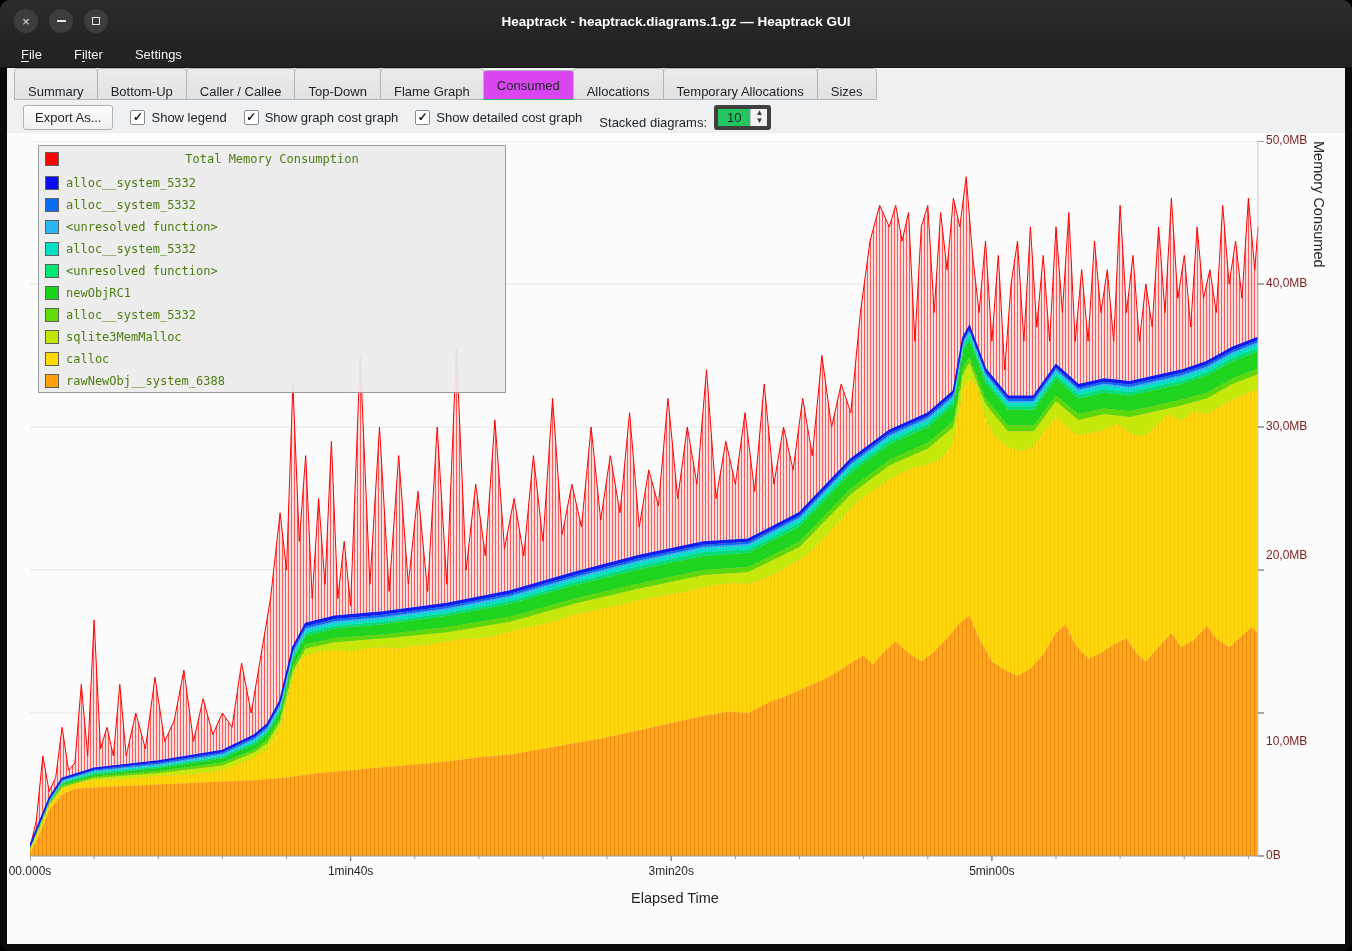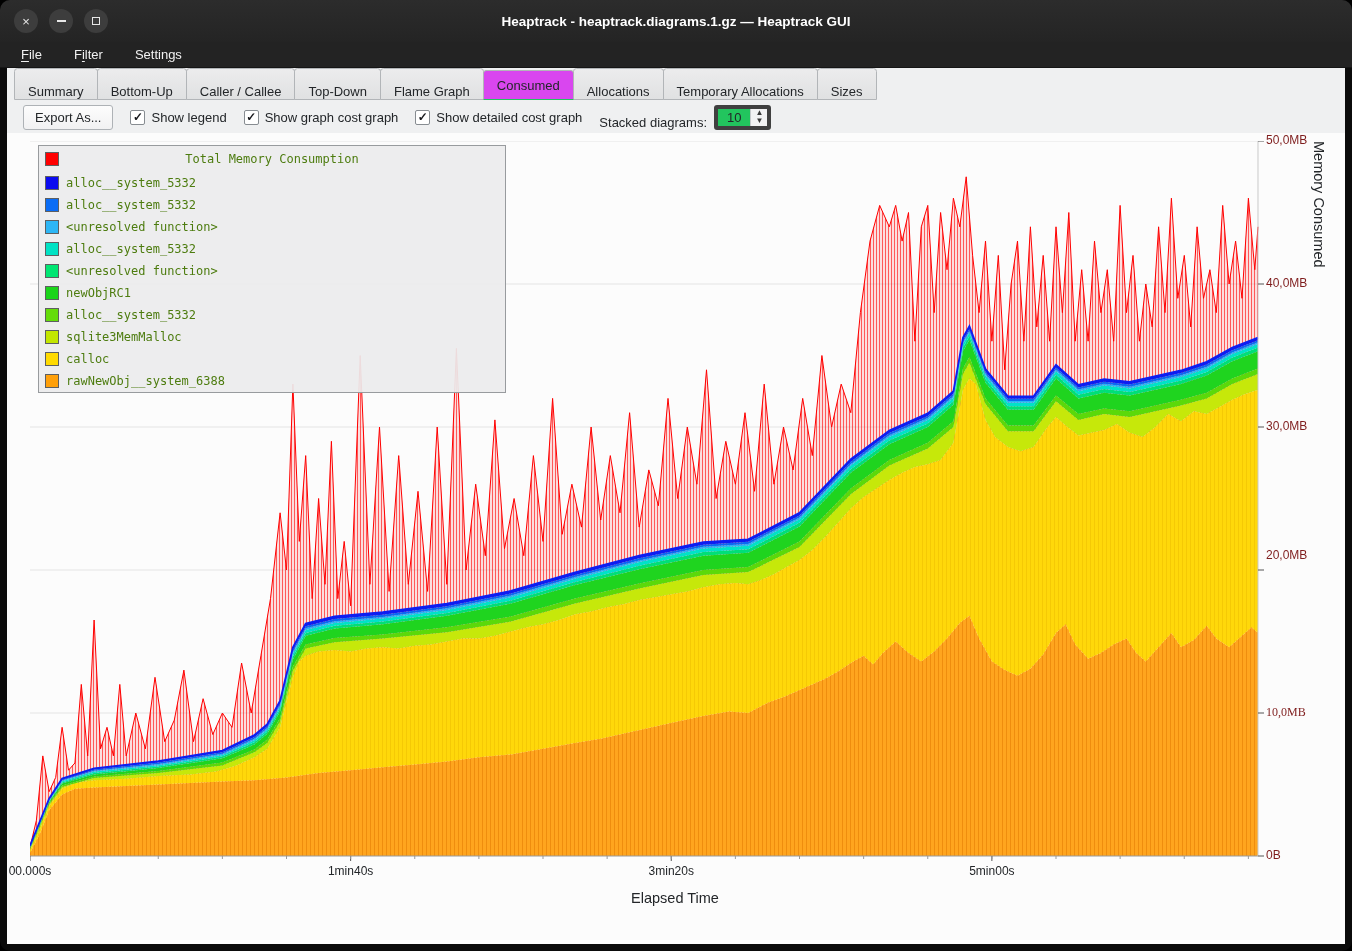--- a/index.html
+++ b/index.html
@@ -168,21 +168,21 @@
           <line x1="897.7545691906005" y1="715" x2="897.7545691906005" y2="718" stroke="#999"></line>
           <line x1="961.8798955613578" y1="715" x2="961.8798955613578" y2="718" stroke="#999"></line>
           <line x1="1026.0052219321149" y1="715" x2="1026.0052219321149" y2="718" stroke="#999"></line>
           <line x1="1090.130548302872" y1="715" x2="1090.130548302872" y2="718" stroke="#999"></line>
           <line x1="1154.2558746736293" y1="715" x2="1154.2558746736293" y2="718" stroke="#999"></line>
           <line x1="1218.3812010443864" y1="715" x2="1218.3812010443864" y2="718" stroke="#999"></line>
         </svg>
 
       <div id="y-labels">
           <div class="ytick" style="top: 715px;">0B</div>
-          <div class="ytick" style="top: 572px; font-family: Liberation Serif, serif;">10,0MB</div>
+          <div class="ytick" style="top: 601px;">10,0MB</div>
           <div class="ytick" style="top: 415px;">20,0MB</div>
           <div class="ytick" style="top: 286px;">30,0MB</div>
           <div class="ytick" style="top: 143px;">40,0MB</div>
           <div class="ytick" style="top: 0px;">50,0MB</div>
         </div>
       <div id="x-labels">
           <div class="xtick" style="left: 23px;">00.000s</div>
           <div class="xtick" style="left: 343.627px;">1min40s</div>
           <div class="xtick" style="left: 664.253px;">3min20s</div>
           <div class="xtick" style="left: 984.88px;">5min00s</div>

